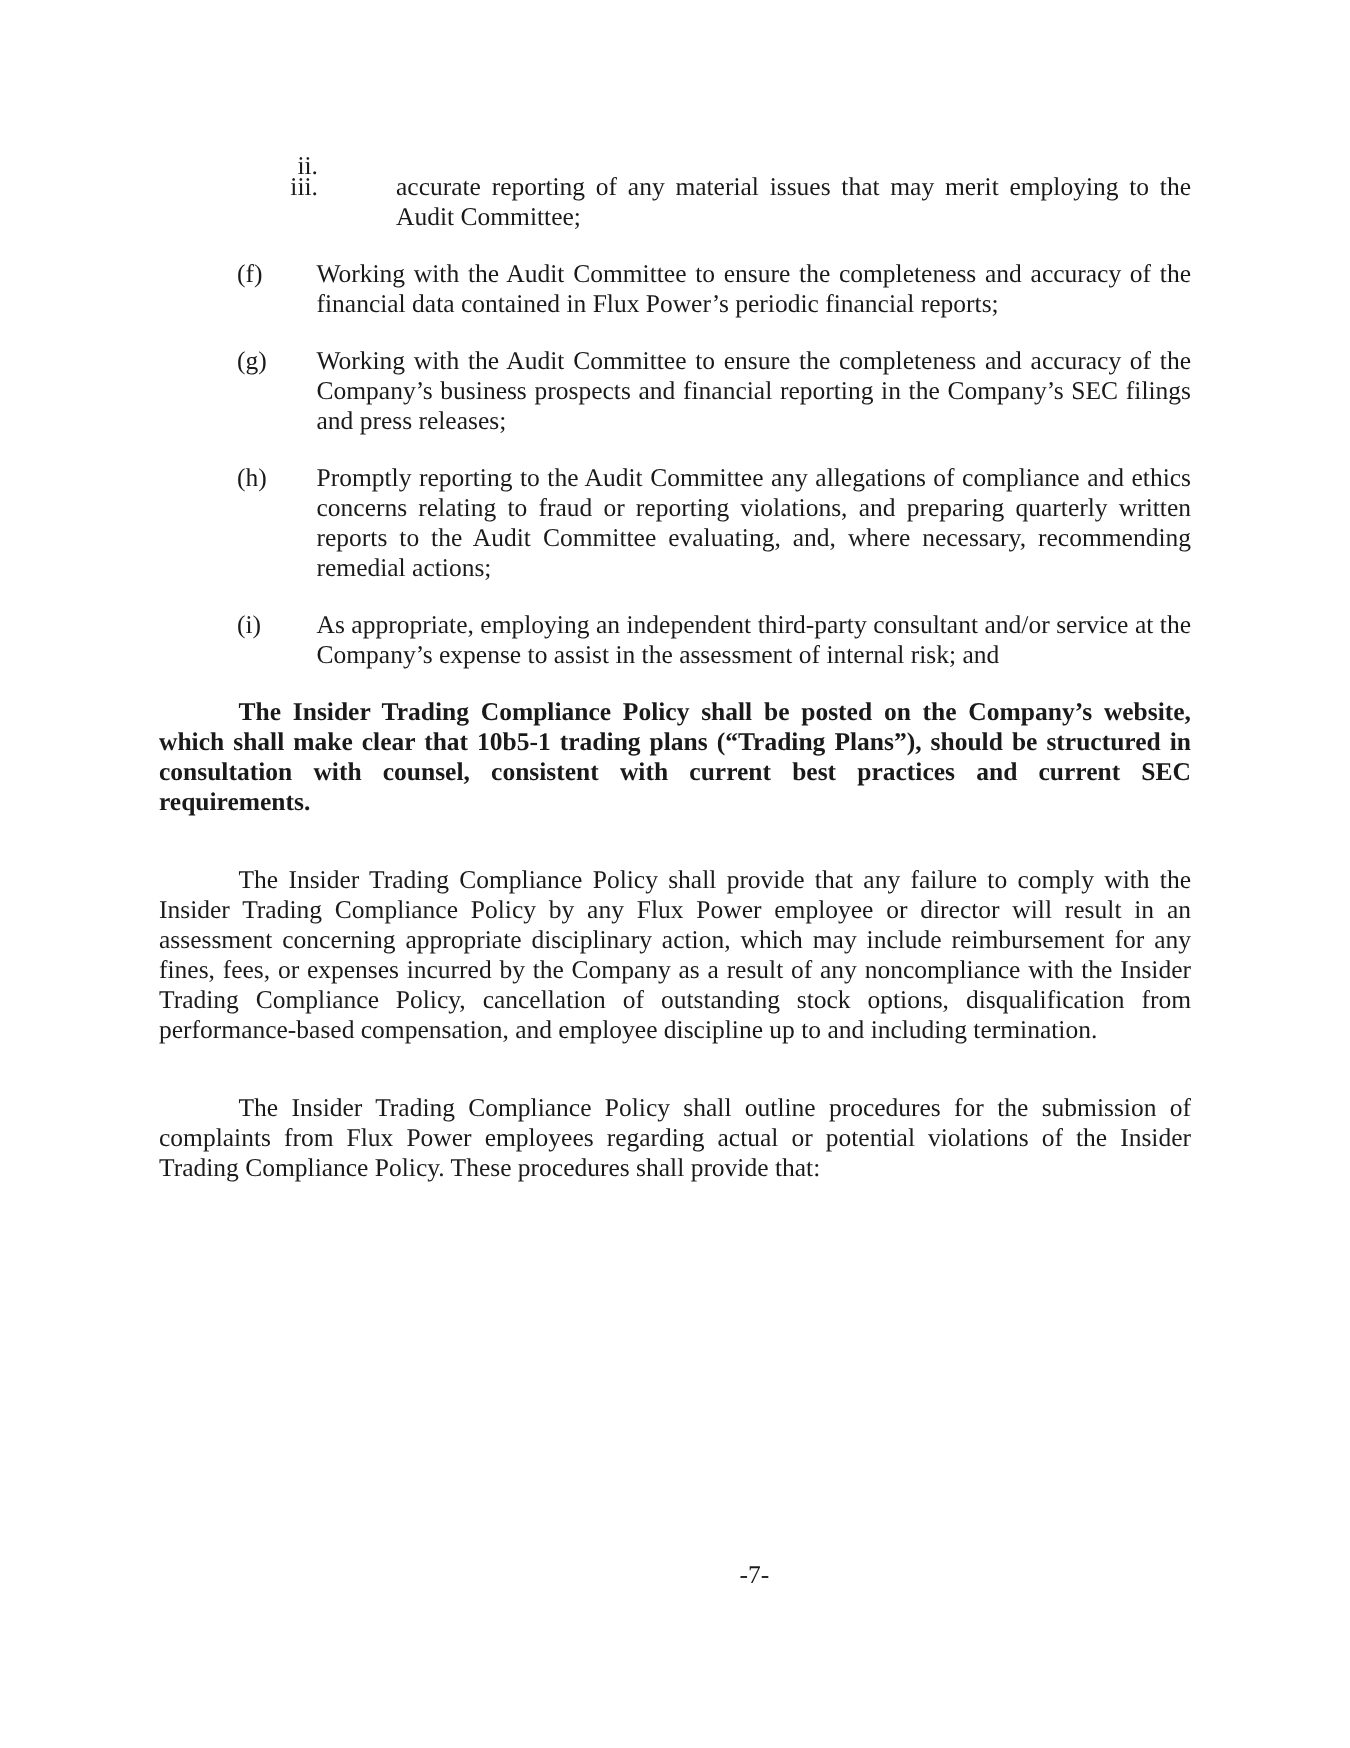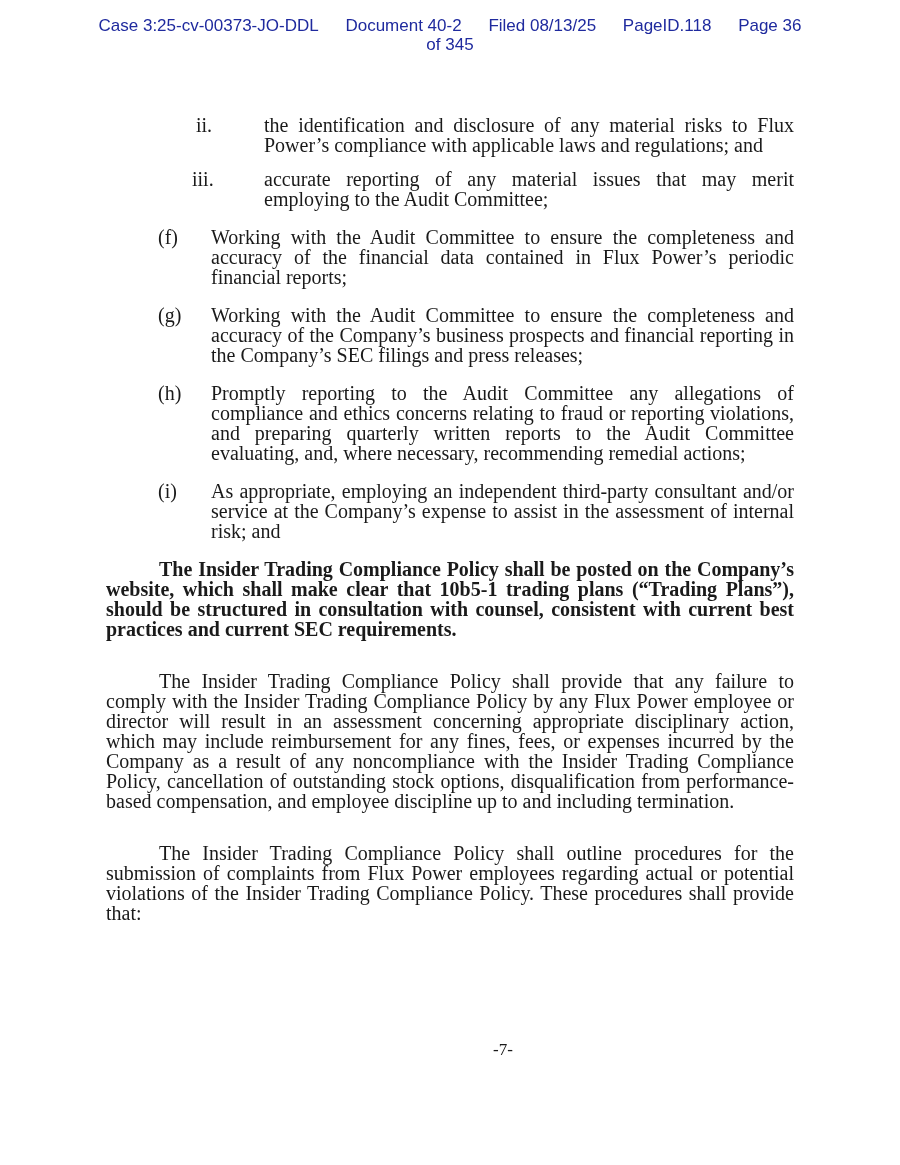--- a/index.html
+++ b/index.html
@@ -26,24 +26,24 @@
       line-height: 19px;
       color: #1f2a9e;
     }
     .header .row1 span {
       display: inline-block;
     }
     .header .row1 .gap { width: 22px; }
     .page {
       position: absolute;
       left: 106px;
-      top: 115px;
+      top: 101px;
       width: 688px;
       font-family: "Liberation Serif", serif;
-      font-size: 20px;
+      font-size: 17px;
       line-height: 20px;
     }
     .item {
       position: relative;
       text-align: justify;
     }
     .roman {
       padding-left: 158px;
       margin-bottom: 14px;
     }
@@ -84,34 +84,25 @@
       width: 1006px;
       text-align: center;
       font-family: "Liberation Serif", serif;
       font-size: 17px;
     }
   </style>
 </head>
 <body>
 
 <div class="header">
-  <div class="row1">
-    <span>Case 3:25-cv-00373-JO-DDL</span><span class="gap"></span>
-    <span>Document 40-2</span><span class="gap"></span>
-    <span>Filed 08/13/25</span><span class="gap"></span>
-    <span>PageID.118</span><span class="gap"></span>
-    <span>Page 36</span>
-  </div>
-  <div>of 345</div>
 </div>
 
 <div class="page">
   <div class="item roman">
     <span class="num">ii.</span>
-    <span>the identification and disclosure of any material risks to Flux Power’s compliance with applicable laws and regulations; and</span>
   </div>
   <div class="item roman" style="margin-bottom:18px;">
     <span class="num">iii.</span>
     <span>accurate reporting of any material issues that may merit employing to the Audit Committee;</span>
   </div>
 
   <div class="item letter">
     <span class="num">(f)</span>
     <span>Working with the Audit Committee to ensure the completeness and accuracy of the financial data contained in Flux Power’s periodic financial reports;</span>
   </div>

